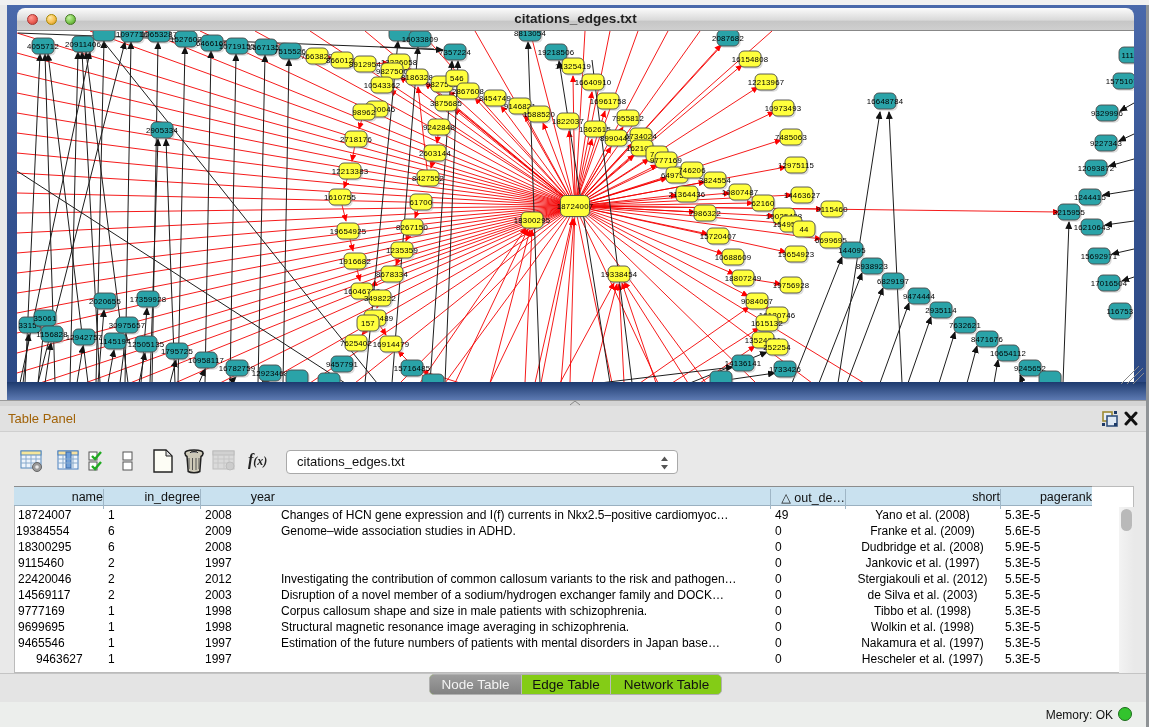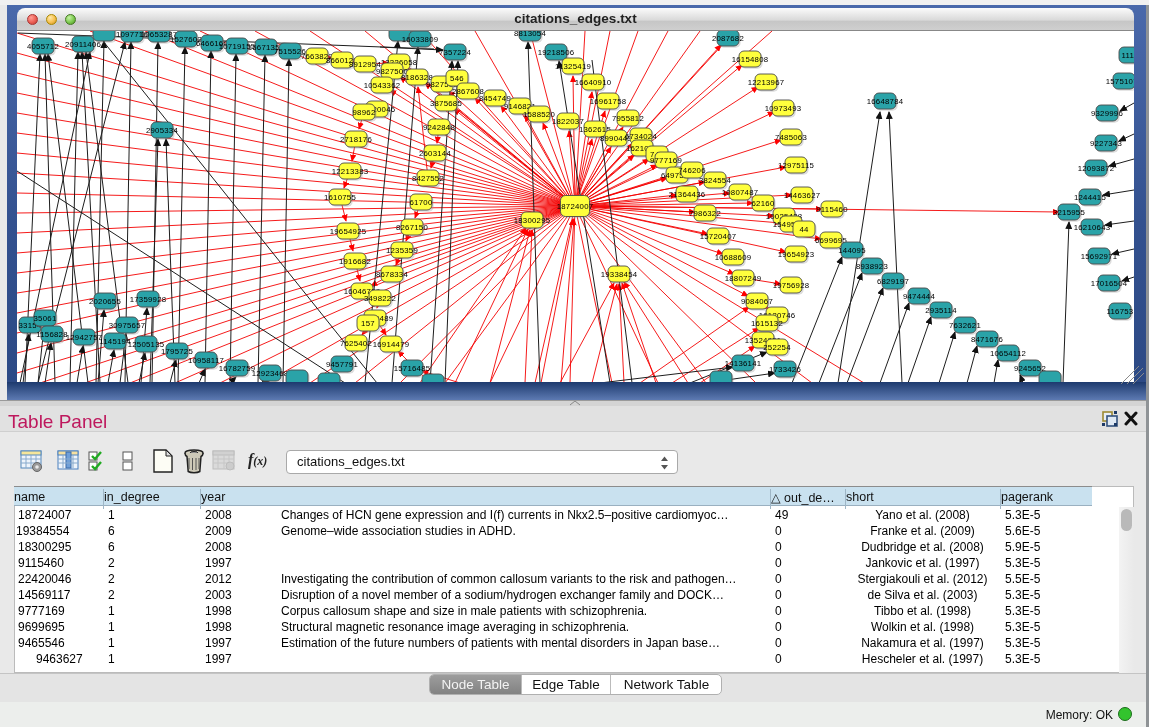--- a/index.html
+++ b/index.html
@@ -10,33 +10,33 @@
 #titlebar .tl{position:absolute;top:50%;margin-top:-5.5px;width:11px;height:11px;border-radius:50%}
 #title{position:absolute;width:100%;text-align:center;top:3px;font-size:13.5px;font-weight:bold;color:#222}
 #canvas{position:absolute;left:10px;top:26px;width:1117px;height:351px;background:#fff;overflow:hidden}
 #bband{position:absolute;left:0;top:377px;width:1139px;height:18px;background:linear-gradient(180deg,#17305e,#3b5a9a)}
 .graph{position:absolute;left:0;top:0}
 
 #redge{position:absolute;left:1146px;top:5px;width:3px;height:722px;background:#8f9396;z-index:50}
 
 #divider{position:absolute;left:0;top:400px;width:1149px;height:6px;background:#d4d4d4;border-top:1px solid #9a9a9a}
 #phead{position:absolute;left:0;top:406px;width:1149px;height:26px;background:#e1e1e1;border-bottom:1px solid #cfcfcf}
-#phead .lbl{position:absolute;left:8px;top:5px;font-size:19px;color:#be185d}
+#phead .lbl{position:absolute;left:8px;top:5px;font-size:13px;color:#a16207}
 #toolbar{position:absolute;left:0;top:432px;width:1149px;height:52px;background:#e9e9e9}
 #combo{position:absolute;left:286px;top:18px;width:392px;height:24px;background:#fff;border:1px solid #a9a9a9;border-radius:4px;font-size:13px;color:#111;line-height:22px;padding-left:10px}
 #thead{position:absolute;left:14px;top:486px;width:1078px;height:20px;background:#c9e1ef;border-top:1px solid #8c8c8c;border-bottom:1px solid #9ab0c0}
-#thead span{position:absolute;top:2px;font-size:12.5px;color:#111;text-align:left;border-left:1px solid #9fb6c6;height:20px;padding-top:1px}
+#thead span{position:absolute;top:2px;font-size:12.5px;color:#111;text-align:right;border-left:1px solid #9fb6c6;height:20px;padding-top:1px}
 .trow{position:absolute;left:0;width:1149px;height:16px;font-size:12px;color:#000}
 .trow span{position:absolute;top:1px;white-space:nowrap}
 .trow .ctr{text-align:center}
 #tblarea{position:absolute;left:14px;top:486px;width:1120px;height:187px;background:#fff;border:1px solid #bbb}
 #sbar{position:absolute;left:1119px;top:507px;width:15px;height:166px;background:linear-gradient(90deg,#f3f3f3,#e9e9e9)}
 #sthumb{position:absolute;left:1121px;top:509px;width:11px;height:22px;border-radius:6px;background:#b9b9b9}
 #tabstrip{position:absolute;left:0;top:673px;width:1149px;height:29px;background:#e4e4e4;border-top:1px solid #c4c4c4}
-#seg{position:absolute;left:429px;top:674px;width:293px;height:21px;border:1px solid #b0b0b0;border-radius:5px;background:#ffffff;font-size:13.5px}
+#seg{position:absolute;left:429px;top:674px;width:293px;height:21px;border:1px solid #b0b0b0;border-radius:5px;background:#84cc16;font-size:13.5px}
 #seg div{position:absolute;top:0;height:19px;line-height:19px;text-align:center;color:#111}
 #status{position:absolute;left:0;top:702px;width:1149px;height:25px;background:#ecEEec}
 #mem{position:absolute;right:36px;top:708px;font-size:12px;color:#111}
 #memdot{position:absolute;right:17px;top:707px;width:14px;height:14px;border-radius:50%;background:#33c42d;border:1.5px solid #1c6b1c}
 .icon{position:absolute;top:17px}
 </style></head>
 <body>
 <div class="abs" style="left:0;top:0;width:1149px;height:5px;background:#f1f1f1"></div>
 <div id="gwin">
   <div id="titlebar">

